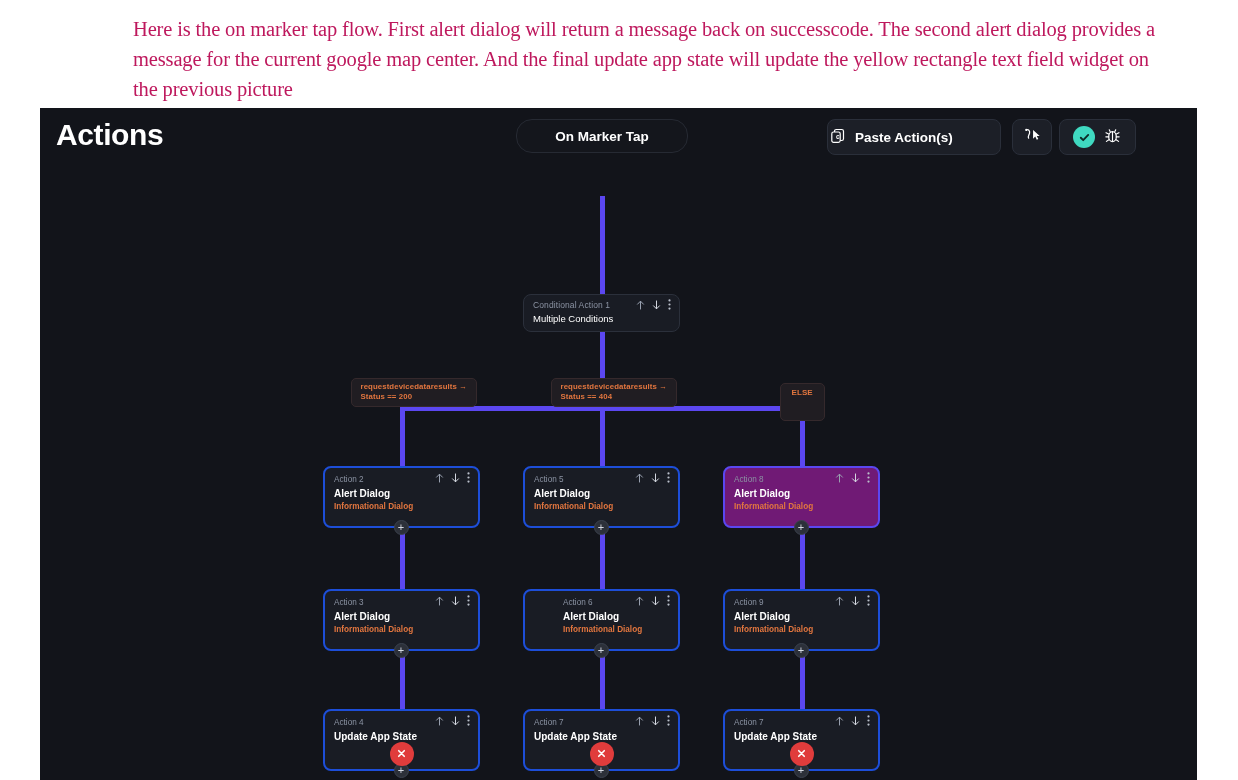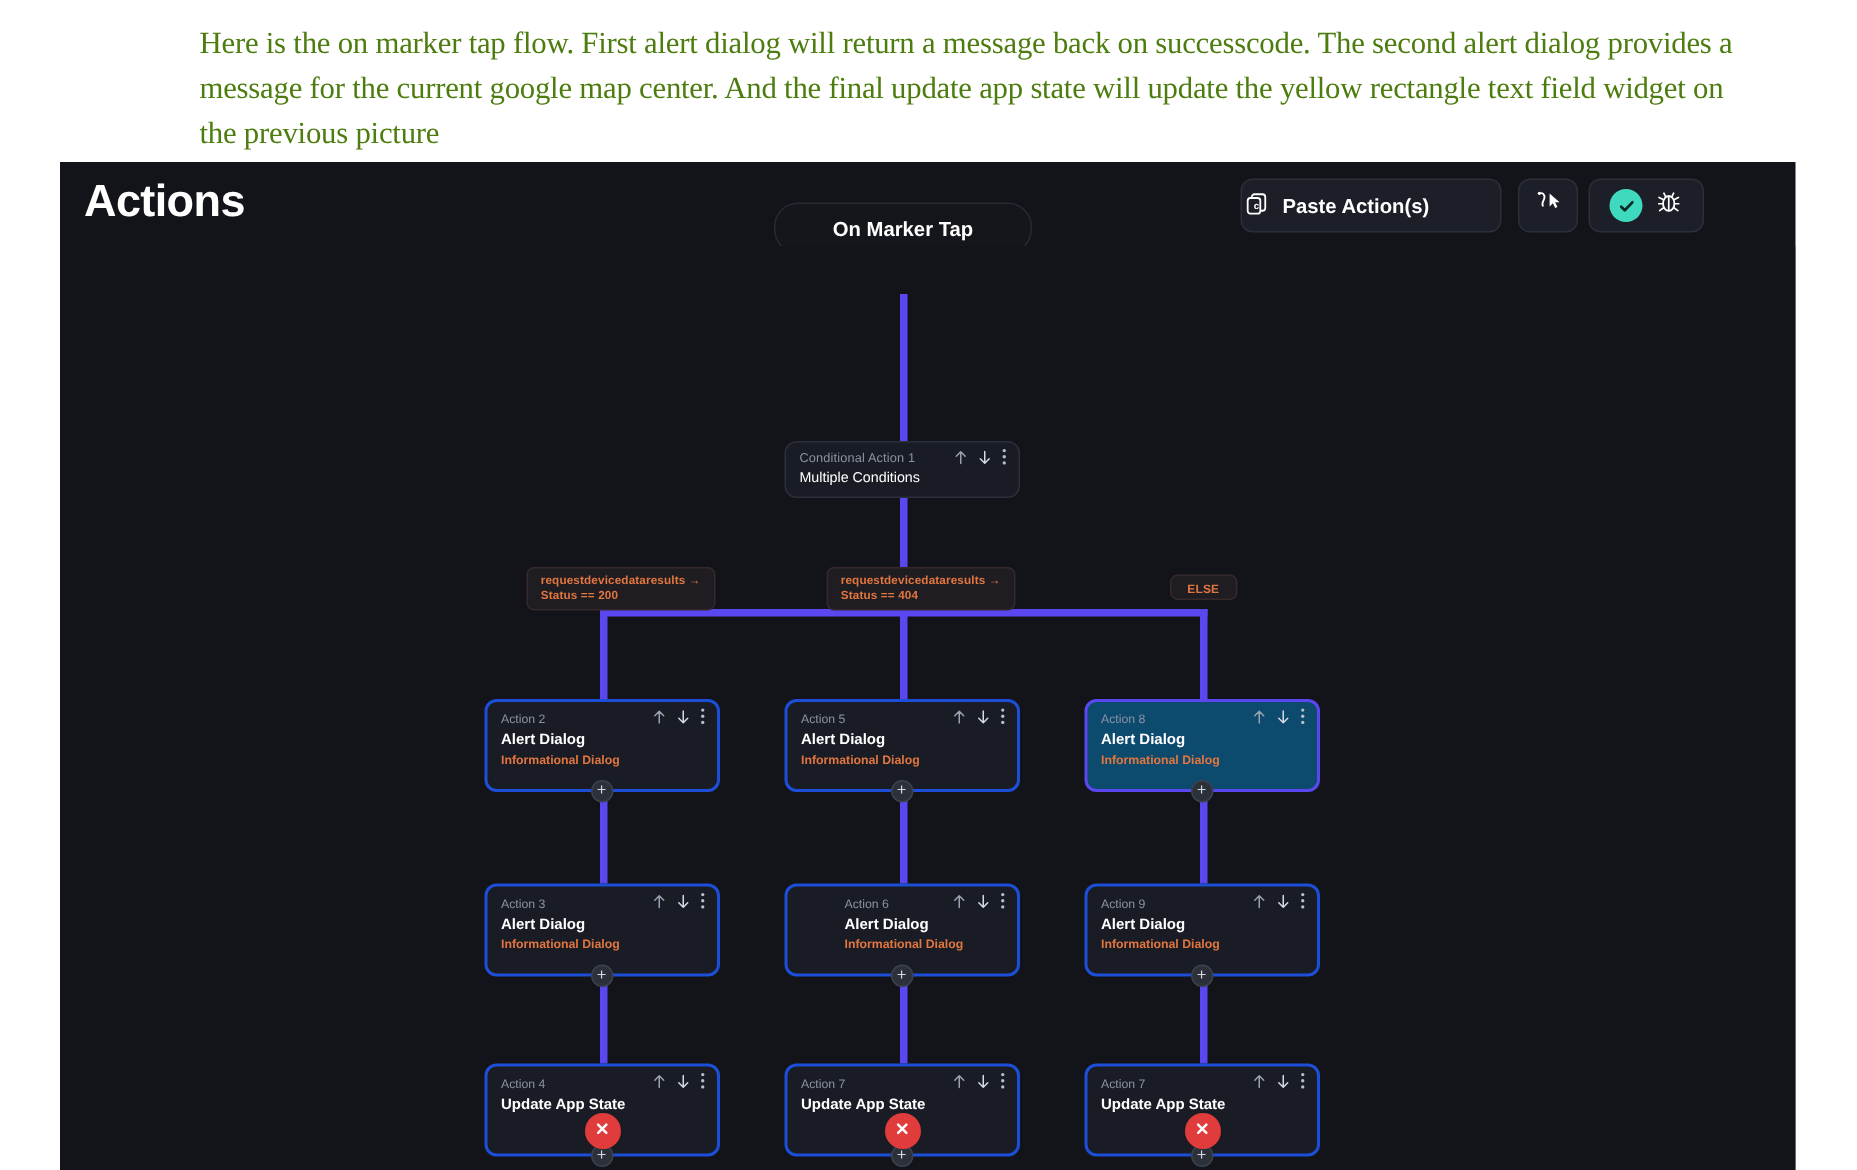--- a/index.html
+++ b/index.html
@@ -14,21 +14,21 @@
 
   
   .caption {
     position: absolute;
     left: 133px;
     top: 14px;
     width: 1040px;
     font-family: "Liberation Serif", serif;
     font-size: 20.5px;
     line-height: 30px;
-    color: #4d7c0f;
+    color: #be185d;
     letter-spacing: -0.15px;
   }
 
   
   .app-panel {
     position: absolute;
     left: 40px;
     top: 108px;
     width: 1157px;
     height: 672px;
@@ -62,21 +62,20 @@
     height: 34px;
     background: #14161c;
     border: 1px solid #262a33;
     border-radius: 16px;
     display: flex;
     align-items: center;
     justify-content: center;
     font-size: 13.5px;
     font-weight: bold;
     color: #ffffff;
-    margin-top: 16px;
   }
 
   .paste-btn {
     position: absolute;
     left: 787px;
     top: 11px;
     width: 174px;
     height: 36px;
     background: #1c1f27;
     border: 1px solid #2a2f3a;
@@ -188,38 +187,38 @@
     border-radius: 5px;
     padding: 3px 9px 4px 9px;
     font-size: 7.8px;
     font-weight: bold;
     color: #e2763f;
     line-height: 10px;
     letter-spacing: 0.1px;
     white-space: nowrap;
   }
   .cond-badge.else-badge {
-    padding: 4px 11px 1px 11px;
+    padding: 4px 11px 22px 11px;
     font-size: 8px;
   }
 
   
   .action-card {
     position: absolute;
     width: 157px;
     height: 62px;
     background: #191c24;
     border: 2px solid #1d4ed8;
     border-radius: 8px;
     padding: 7px 9px 0 9px;
     cursor: pointer;
   }
   .action-card.selected {
     border: 2px solid #5b47f0;
-    background: #0c4a6e;
+    background: #701a75;
   }
   .act-label {
     font-size: 8.2px;
     color: #8b93a3;
   }
   .act-title {
     font-size: 10px;
     font-weight: bold;
     color: #ffffff;
     margin-top: 4px;

